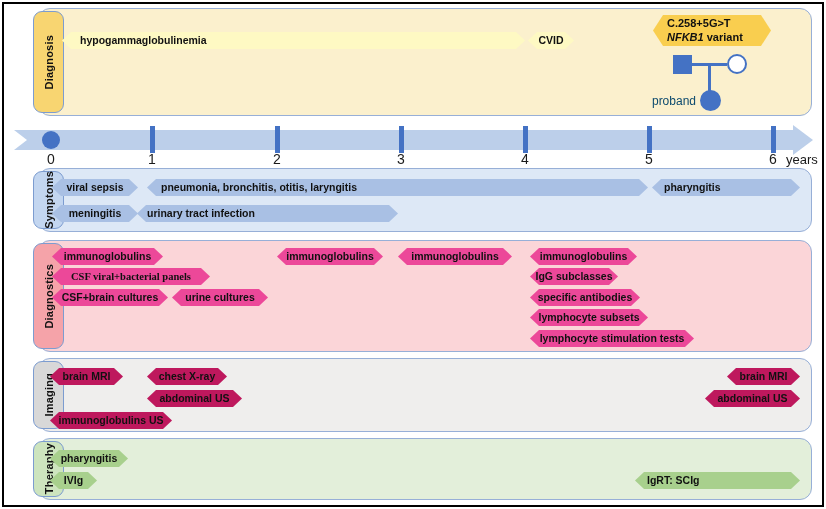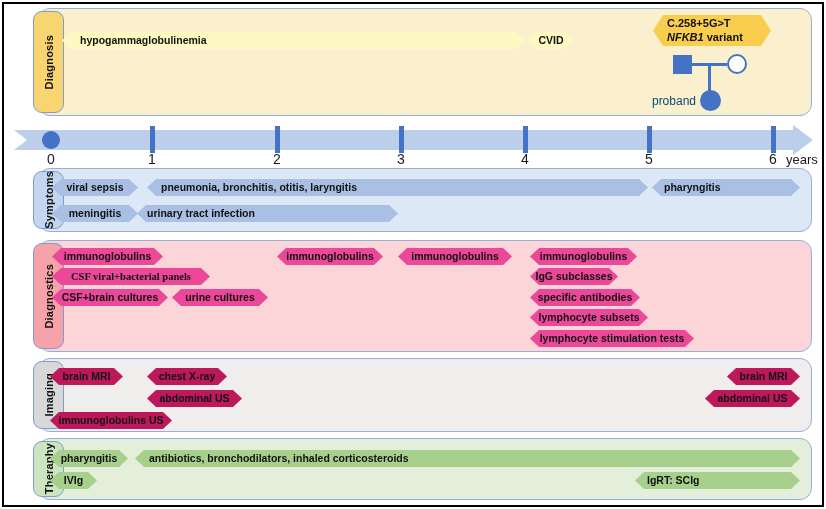--- a/index.html
+++ b/index.html
@@ -140,16 +140,15 @@
   <div class="badge b-gray" style="left:147px;top:390px;width:95px;">abdominal US</div>
   <div class="badge b-gray" style="left:50px;top:412px;width:122px;">immunoglobulins US</div>
   <div class="badge b-gray" style="left:727px;top:368px;width:73px;">brain MRI</div>
   <div class="badge b-gray" style="left:705px;top:390px;width:95px;">abdominal US</div>
 
   <div class="band band-therapy"></div>
   <div class="rowlabel rl-therapy">
     <span>Theraphy</span>
   </div>
   <div class="badge b-green" style="left:50px;top:450px;width:78px;">pharyngitis</div>
-  <div class="badge pad b-green" style="left:135px;top:450px;width:665px;padding-left:14px;">antibiotics, bronchodilators, inhaled corticosteroids</div>
   <div class="badge b-green" style="left:50px;top:472px;width:47px;">IVIg</div>
   <div class="badge pad b-green" style="left:635px;top:472px;width:165px;padding-left:12px;">IgRT: SCIg</div>
 </div>
 
 </body></html>

